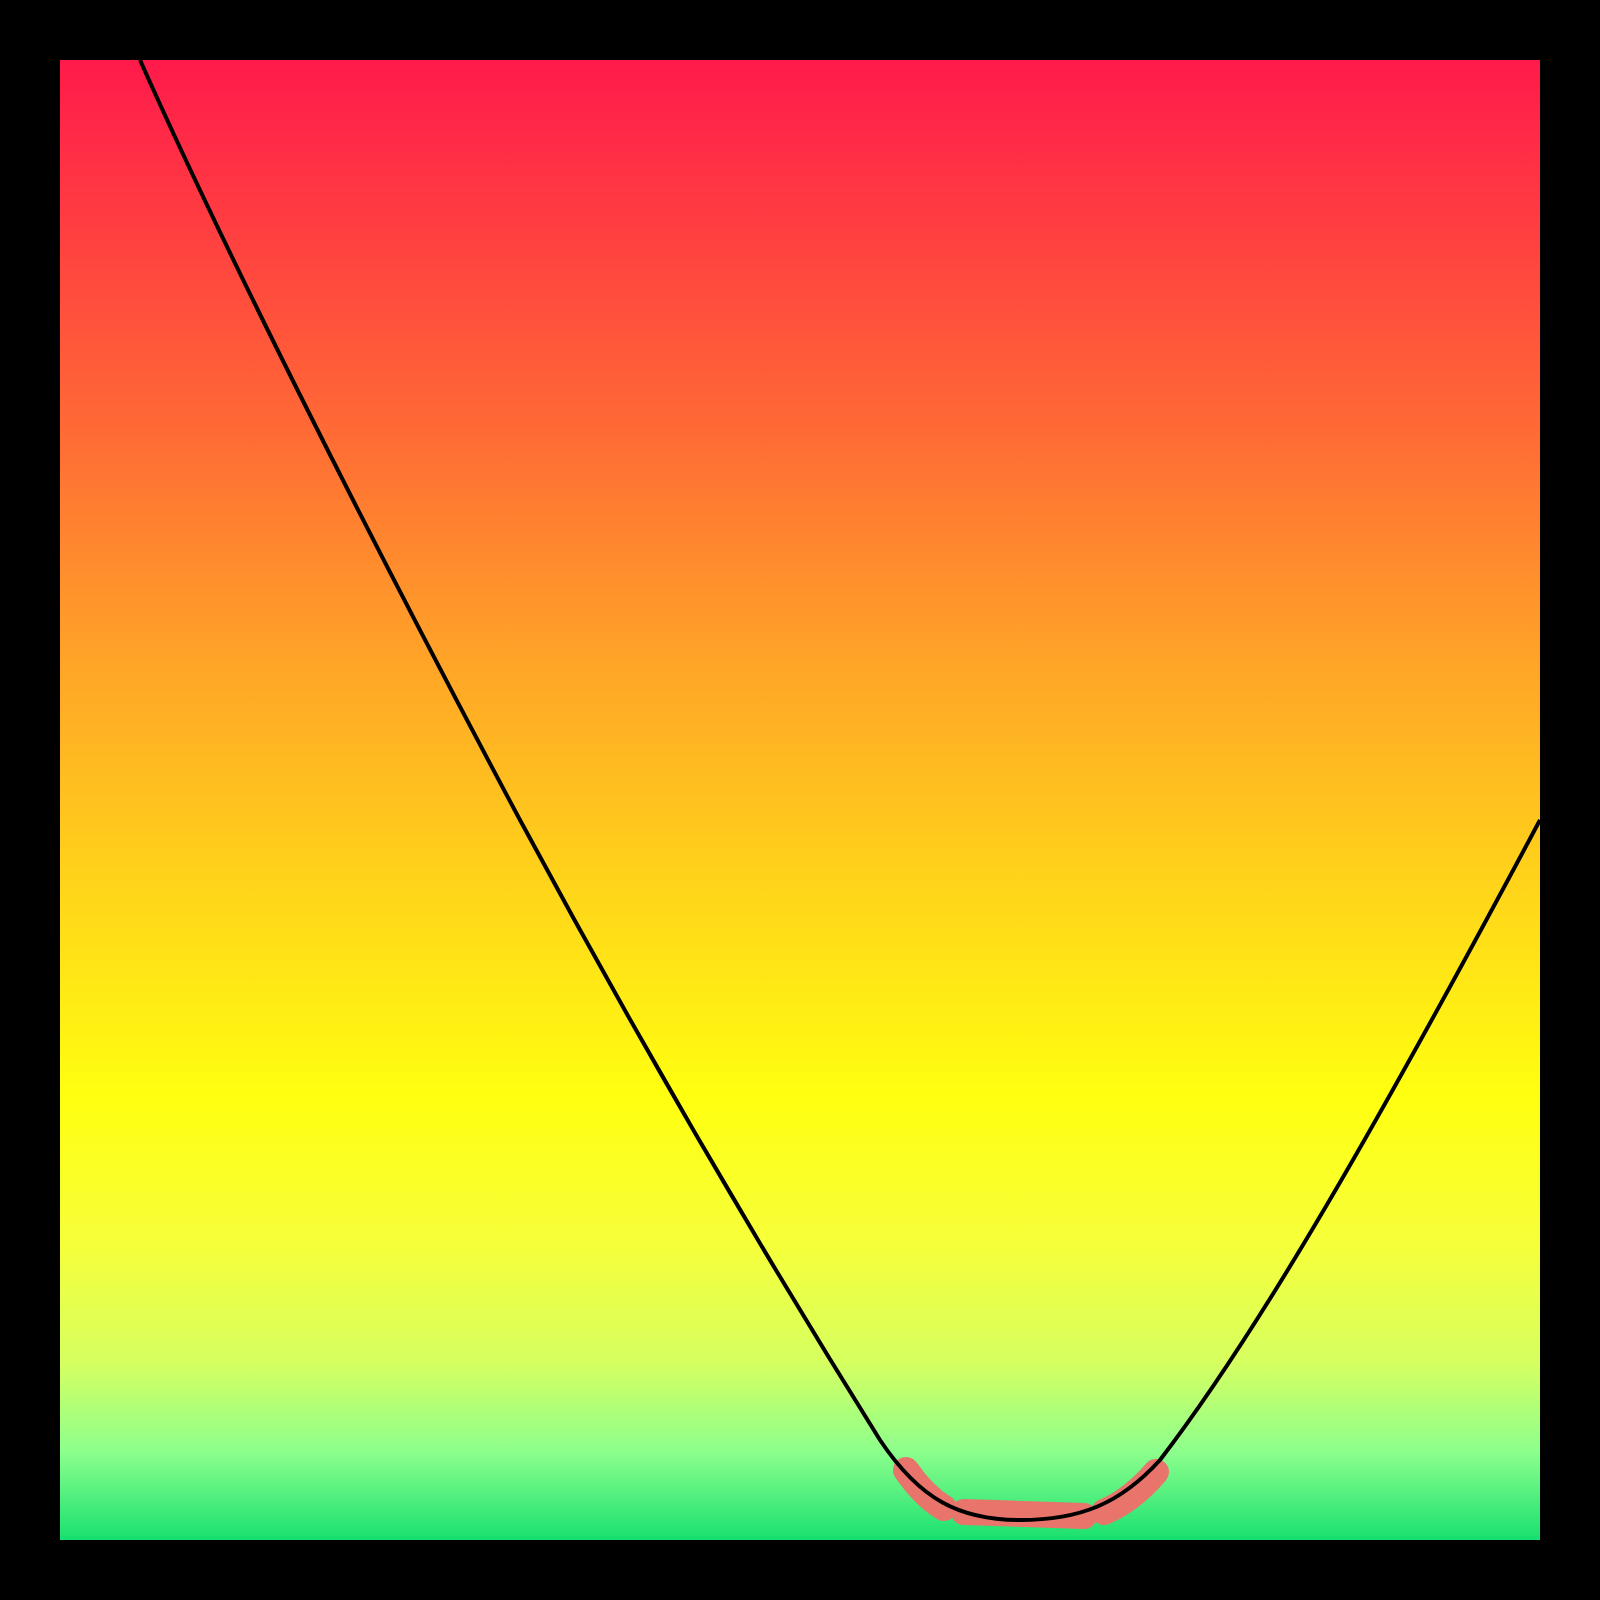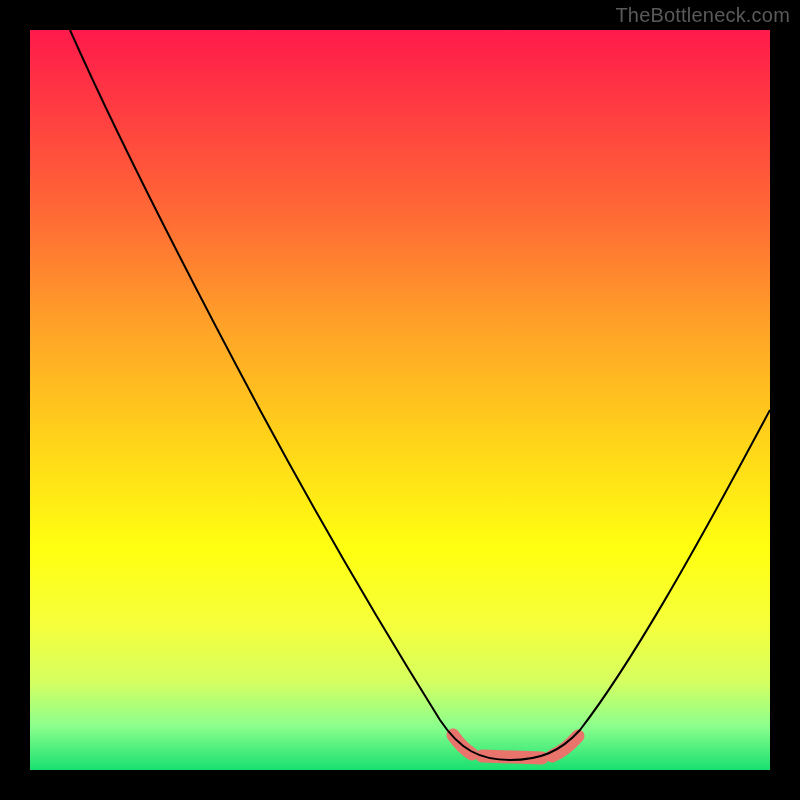--- a/index.html
+++ b/index.html
@@ -66,21 +66,20 @@
     fill: none;
     stroke: #e8746c;
     stroke-width: 13;
     stroke-linecap: round;
   }
 </style>
 </head>
 <body>
 
 <div class="frame">
-  <div class="watermark">TheBottleneck.com</div>
 
   <div class="plot-area">
     <svg class="curve" viewBox="0 0 740 740" preserveAspectRatio="none">
 
       <line x1="0" y1="739" x2="740" y2="739" stroke="#18e070" stroke-width="2"></line>
 
       <path class="highlight" d="M 423 705
                Q 432 718 442 724"></path>
       <path class="highlight" d="M 452 726
                L 512 728"></path>

